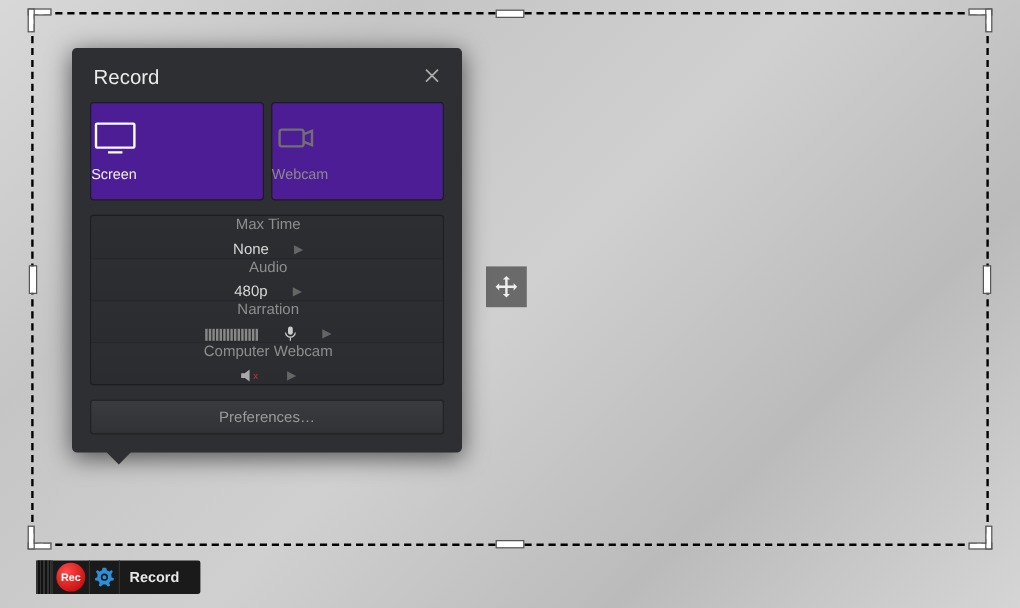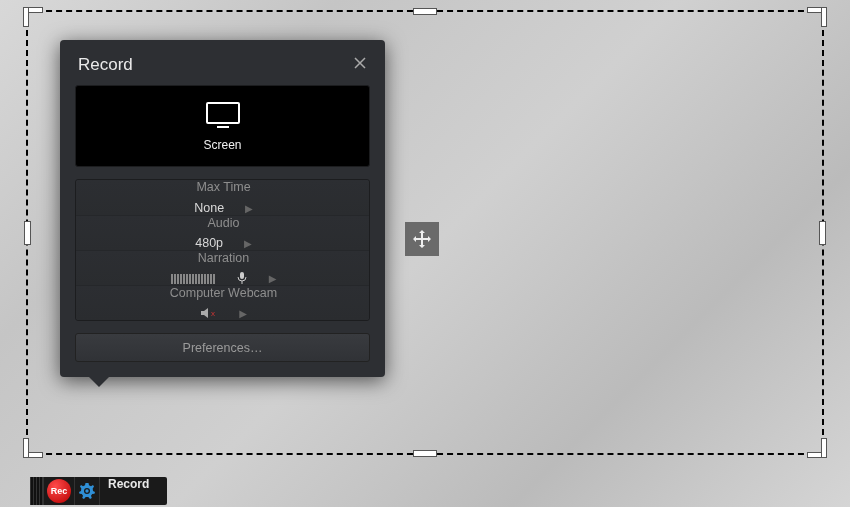--- a/index.html
+++ b/index.html
@@ -102,26 +102,26 @@
     padding: 0 15px 15px 15px;
   }
   .source-row {
     display: flex;
     gap: 6px;
     margin-bottom: 12px;
   }
   .source-option {
     flex: 1;
     height: 82px;
-    background: #000000;
+    background: #4c1d95;
     border: 1px solid #1c1d1f;
     border-radius: 3px;
     display: flex;
     flex-direction: column;
-    align-items: center;
+    align-items: flex-start;
     justify-content: center;
     cursor: pointer;
     gap: 8px;
   }
   .source-option.active .source-label { color: #fff; }
   .source-option.active svg { stroke: #fff; }
   .source-option svg { stroke: #707070; fill: none; stroke-width: 2; }
   .source-label { font-size: 12px; color: #8a8a8a; }
   .source-option.active .source-label { color: #f0f0f0; }
 
@@ -181,25 +181,25 @@
     width: 0; height: 0;
     border-left: 11px solid transparent;
     border-right: 11px solid transparent;
     border-top: 11px solid #2d2f33;
   }
 
   
   .toolbar {
     position: absolute;
     left: 30px;
-    bottom: 2px;
+    bottom: 12px;
     height: 28px;
     background: #1a1a1a;
     display: flex;
-    align-items: flex-start;
+    align-items: center;
     border-radius: 2px;
     padding-right: 10px;
   }
   .toolbar .grip {
     width: 14px;
     height: 100%;
     background: repeating-linear-gradient(90deg, #333 0 1.5px, #111 1.5px 3px);
     border-right: 1px solid #333;
   }
   .rec-btn {
@@ -271,20 +271,27 @@
     </div>
   </div>
   <div class="panel-body">
     <div class="source-row">
       <div class="source-option active">
         <svg width="40" height="30" viewBox="0 0 40 30">
           <rect x="4" y="3" width="32" height="20" rx="1"></rect>
           <line x1="14" y1="27" x2="26" y2="27"></line>
         </svg>
         <div class="source-label">Screen</div>
+      </div>
+      <div class="source-option">
+        <svg width="40" height="30" viewBox="0 0 40 30">
+          <rect x="6" y="8" width="20" height="14" rx="2"></rect>
+          <path d="M26 12 L33 9 L33 21 L26 18"></path>
+        </svg>
+        <div class="source-label">Webcam</div>
       </div>
     </div>
 
     <div class="setting-list">
       <div class="setting-row">
         <span class="setting-label">Max Time</span>
         <span class="setting-value-wrap">
           <span class="setting-value">None</span>
           <span class="chevron">▶</span>
         </span>

